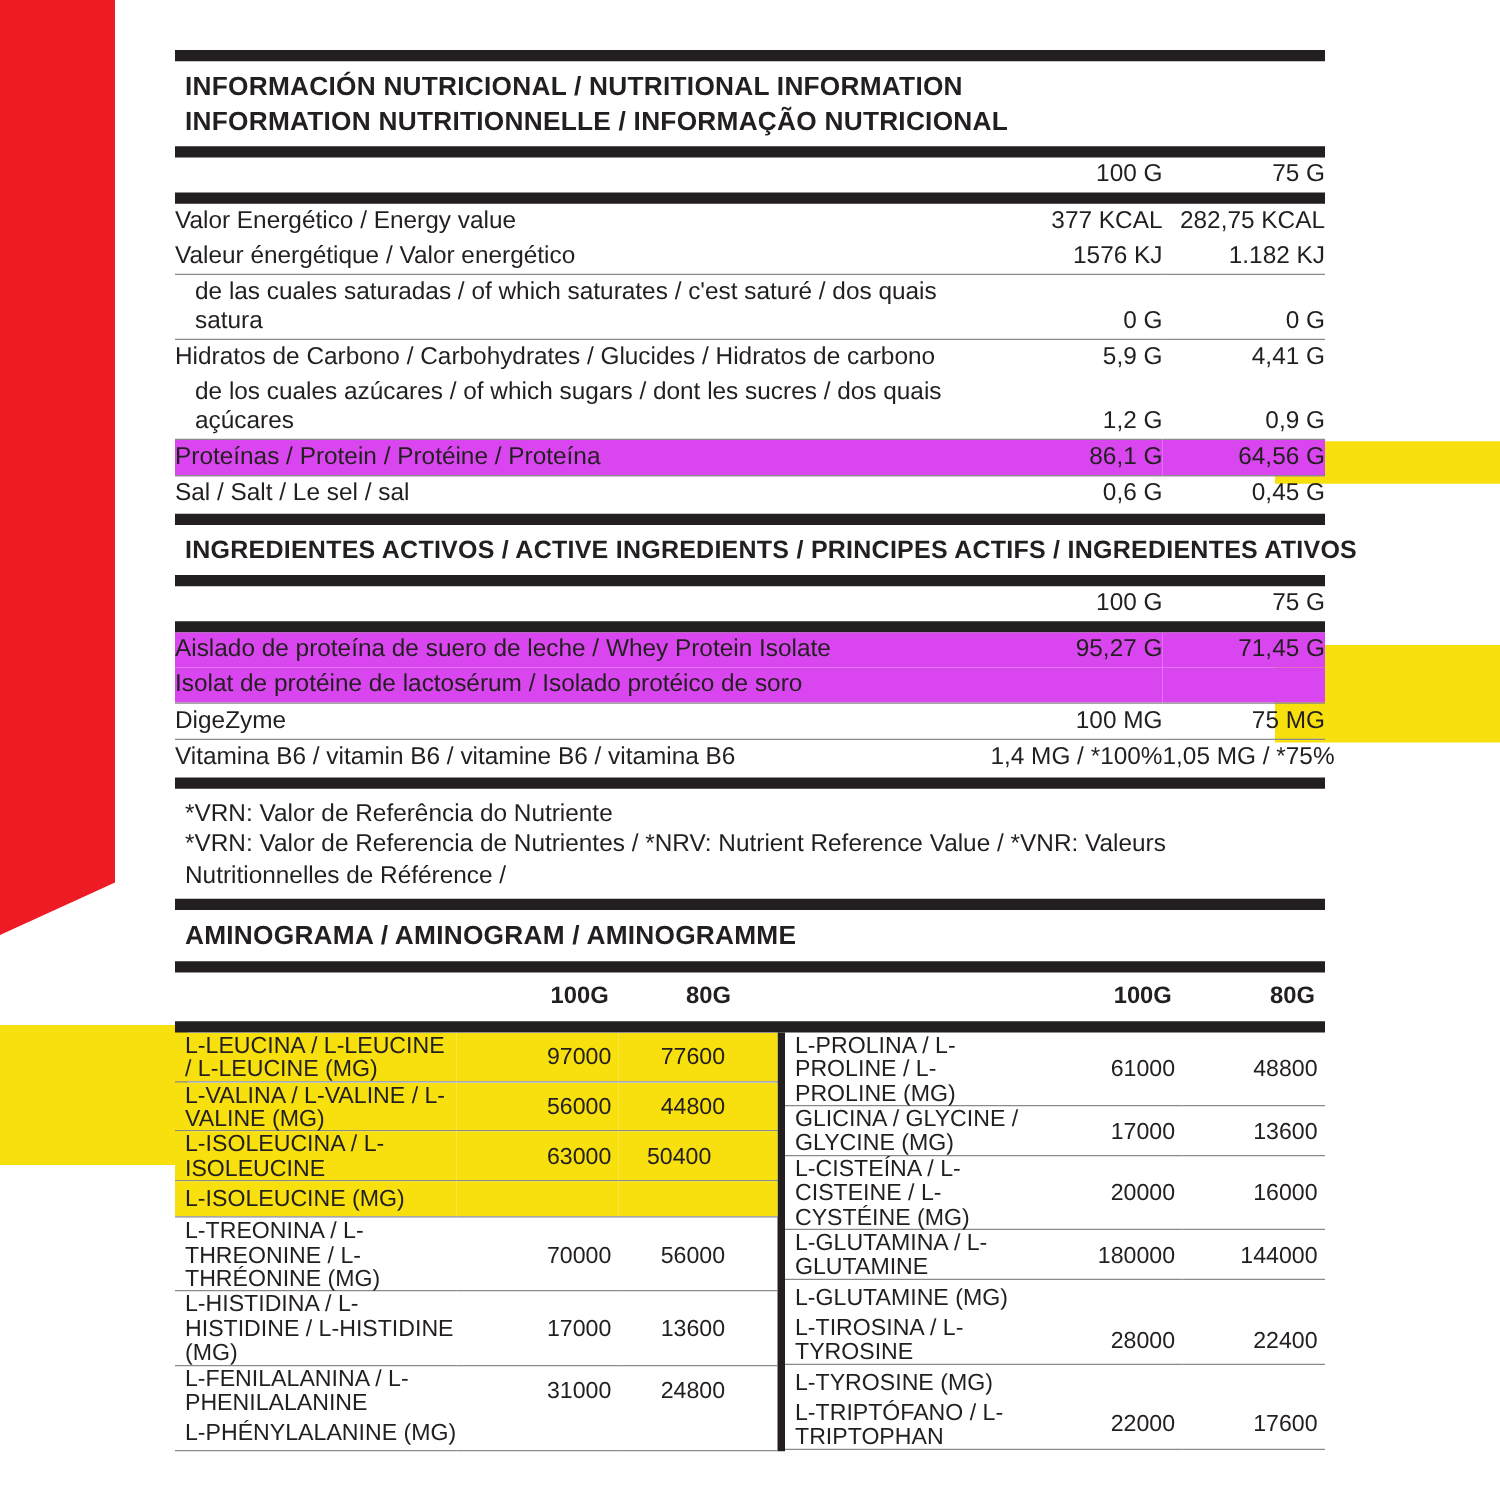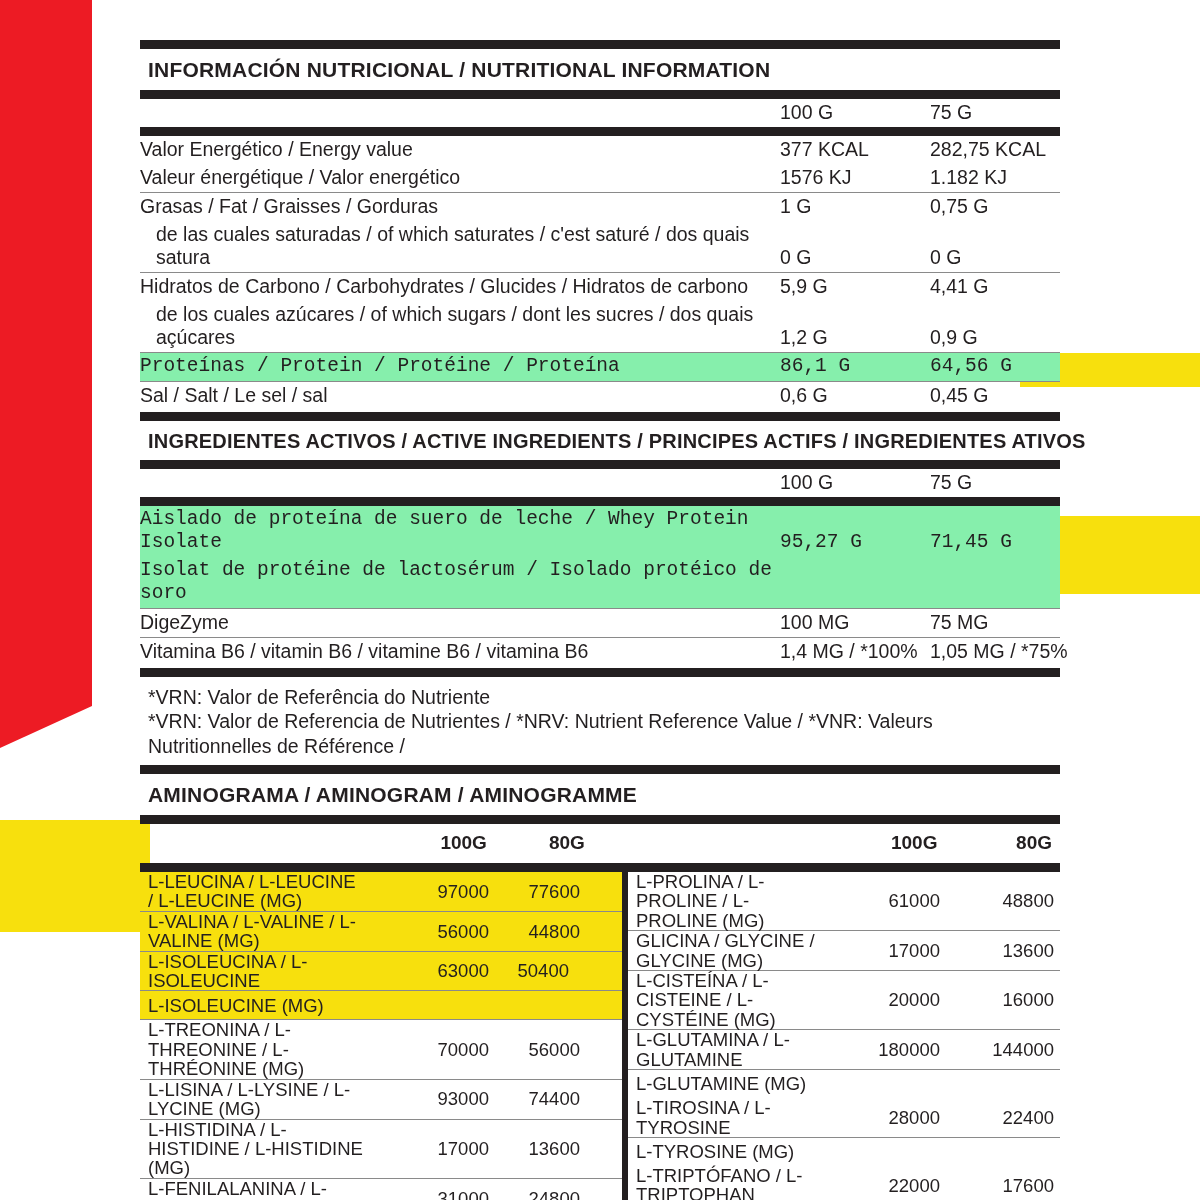--- a/index.html
+++ b/index.html
@@ -34,23 +34,23 @@
   .sec-title.small{font-size:20px;}
 
   
   table.t{border-collapse:collapse;width:920px;table-layout:fixed;}
   table.t td{
     font-size:19.5px;color:#231f20;vertical-align:bottom;
     padding:2px 0 3px 0;line-height:1.18;
   }
   td.lbl{padding-left:8px;margin-left:28px;}
   td.lbl.indent{padding-left:16px;}
-  td.num{text-align:left;padding-right:8px;white-space:nowrap;}
+  td.num{text-align:right;padding-right:8px;white-space:nowrap;}
   tr.sep td{border-bottom:1px solid #8a8a8a;}
-  tr.hl td{background:#86efac;font-family:Liberation Mono, monospace;}
+  tr.hl td{background:#d946ef;}
 
   .colhead td{font-size:25px;padding:7px 0 8px 0;color:#231f20;}
 
   .note{
     font-size:19.5px;color:#231f20;line-height:1.25;
     padding:8px 0 7px 8px;
   }
 
   
   #amino-head{width:920px;}
@@ -79,20 +79,21 @@
 <div class="bleed-left" style="top:820px;height:112px;width:150px;"></div>
 
 <div id="red-flag"></div>
 
 <div id="sheet">
 
   <div class="rule-thick"></div>
 
   <div class="sec-title">
     <div>INFORMACIÓN NUTRICIONAL / NUTRITIONAL INFORMATION</div>
+    <div>INFORMATION NUTRITIONNELLE / INFORMAÇÃO NUTRICIONAL</div>
   </div>
 
   <div class="rule-thick"></div>
 
   <table class="t">
     <colgroup>
         <col style="width:640px">
         <col style="width:150px">
         <col style="width:130px">
       </colgroup>
@@ -116,25 +117,20 @@
     <tbody>
         <tr>
           <td class="lbl">Valor Energético / Energy value</td>
           <td class="num">377 KCAL</td>
           <td class="num">282,75 KCAL</td>
         </tr>
         <tr class="sep">
           <td class="lbl">Valeur énergétique / Valor energético</td>
           <td class="num">1576 KJ</td>
           <td class="num">1.182 KJ</td>
-        </tr>
-        <tr>
-          <td class="lbl">Grasas / Fat  / Graisses / Gorduras</td>
-          <td class="num">1 G</td>
-          <td class="num">0,75 G</td>
         </tr>
         <tr class="sep">
           <td class="lbl indent">de las cuales saturadas / of which saturates / c'est saturé / dos quais satura</td>
           <td class="num">0 G</td>
           <td class="num">0 G</td>
         </tr>
         <tr>
           <td class="lbl">Hidratos de Carbono / Carbohydrates / Glucides / Hidratos de carbono</td>
           <td class="num">5,9 G</td>
           <td class="num">4,41 G</td>
@@ -274,25 +270,20 @@
               <td class="nm">L-ISOLEUCINE  (MG)</td>
               <td class="v"></td>
               <td class="v" style="padding-right: 42px;"></td>
             </tr>
             <tr class="ul">
               <td class="nm">L-TREONINA / L-THREONINE / L-THRÉONINE (MG)</td>
               <td class="v">70000</td>
               <td class="v" style="padding-right: 42px;">56000</td>
             </tr>
             <tr class="ul">
-              <td class="nm">L-LISINA / L-LYSINE / L-LYCINE (MG)</td>
-              <td class="v">93000</td>
-              <td class="v" style="padding-right: 42px;">74400</td>
-            </tr>
-            <tr class="ul">
               <td class="nm">L-HISTIDINA / L-HISTIDINE / L-HISTIDINE (MG)</td>
               <td class="v">17000</td>
               <td class="v" style="padding-right: 42px;">13600</td>
             </tr>
             <tr>
               <td class="nm">L-FENILALANINA / L-PHENILALANINE</td>
               <td class="v">31000</td>
               <td class="v" style="padding-right: 42px;">24800</td>
             </tr>
             <tr class="ul">

